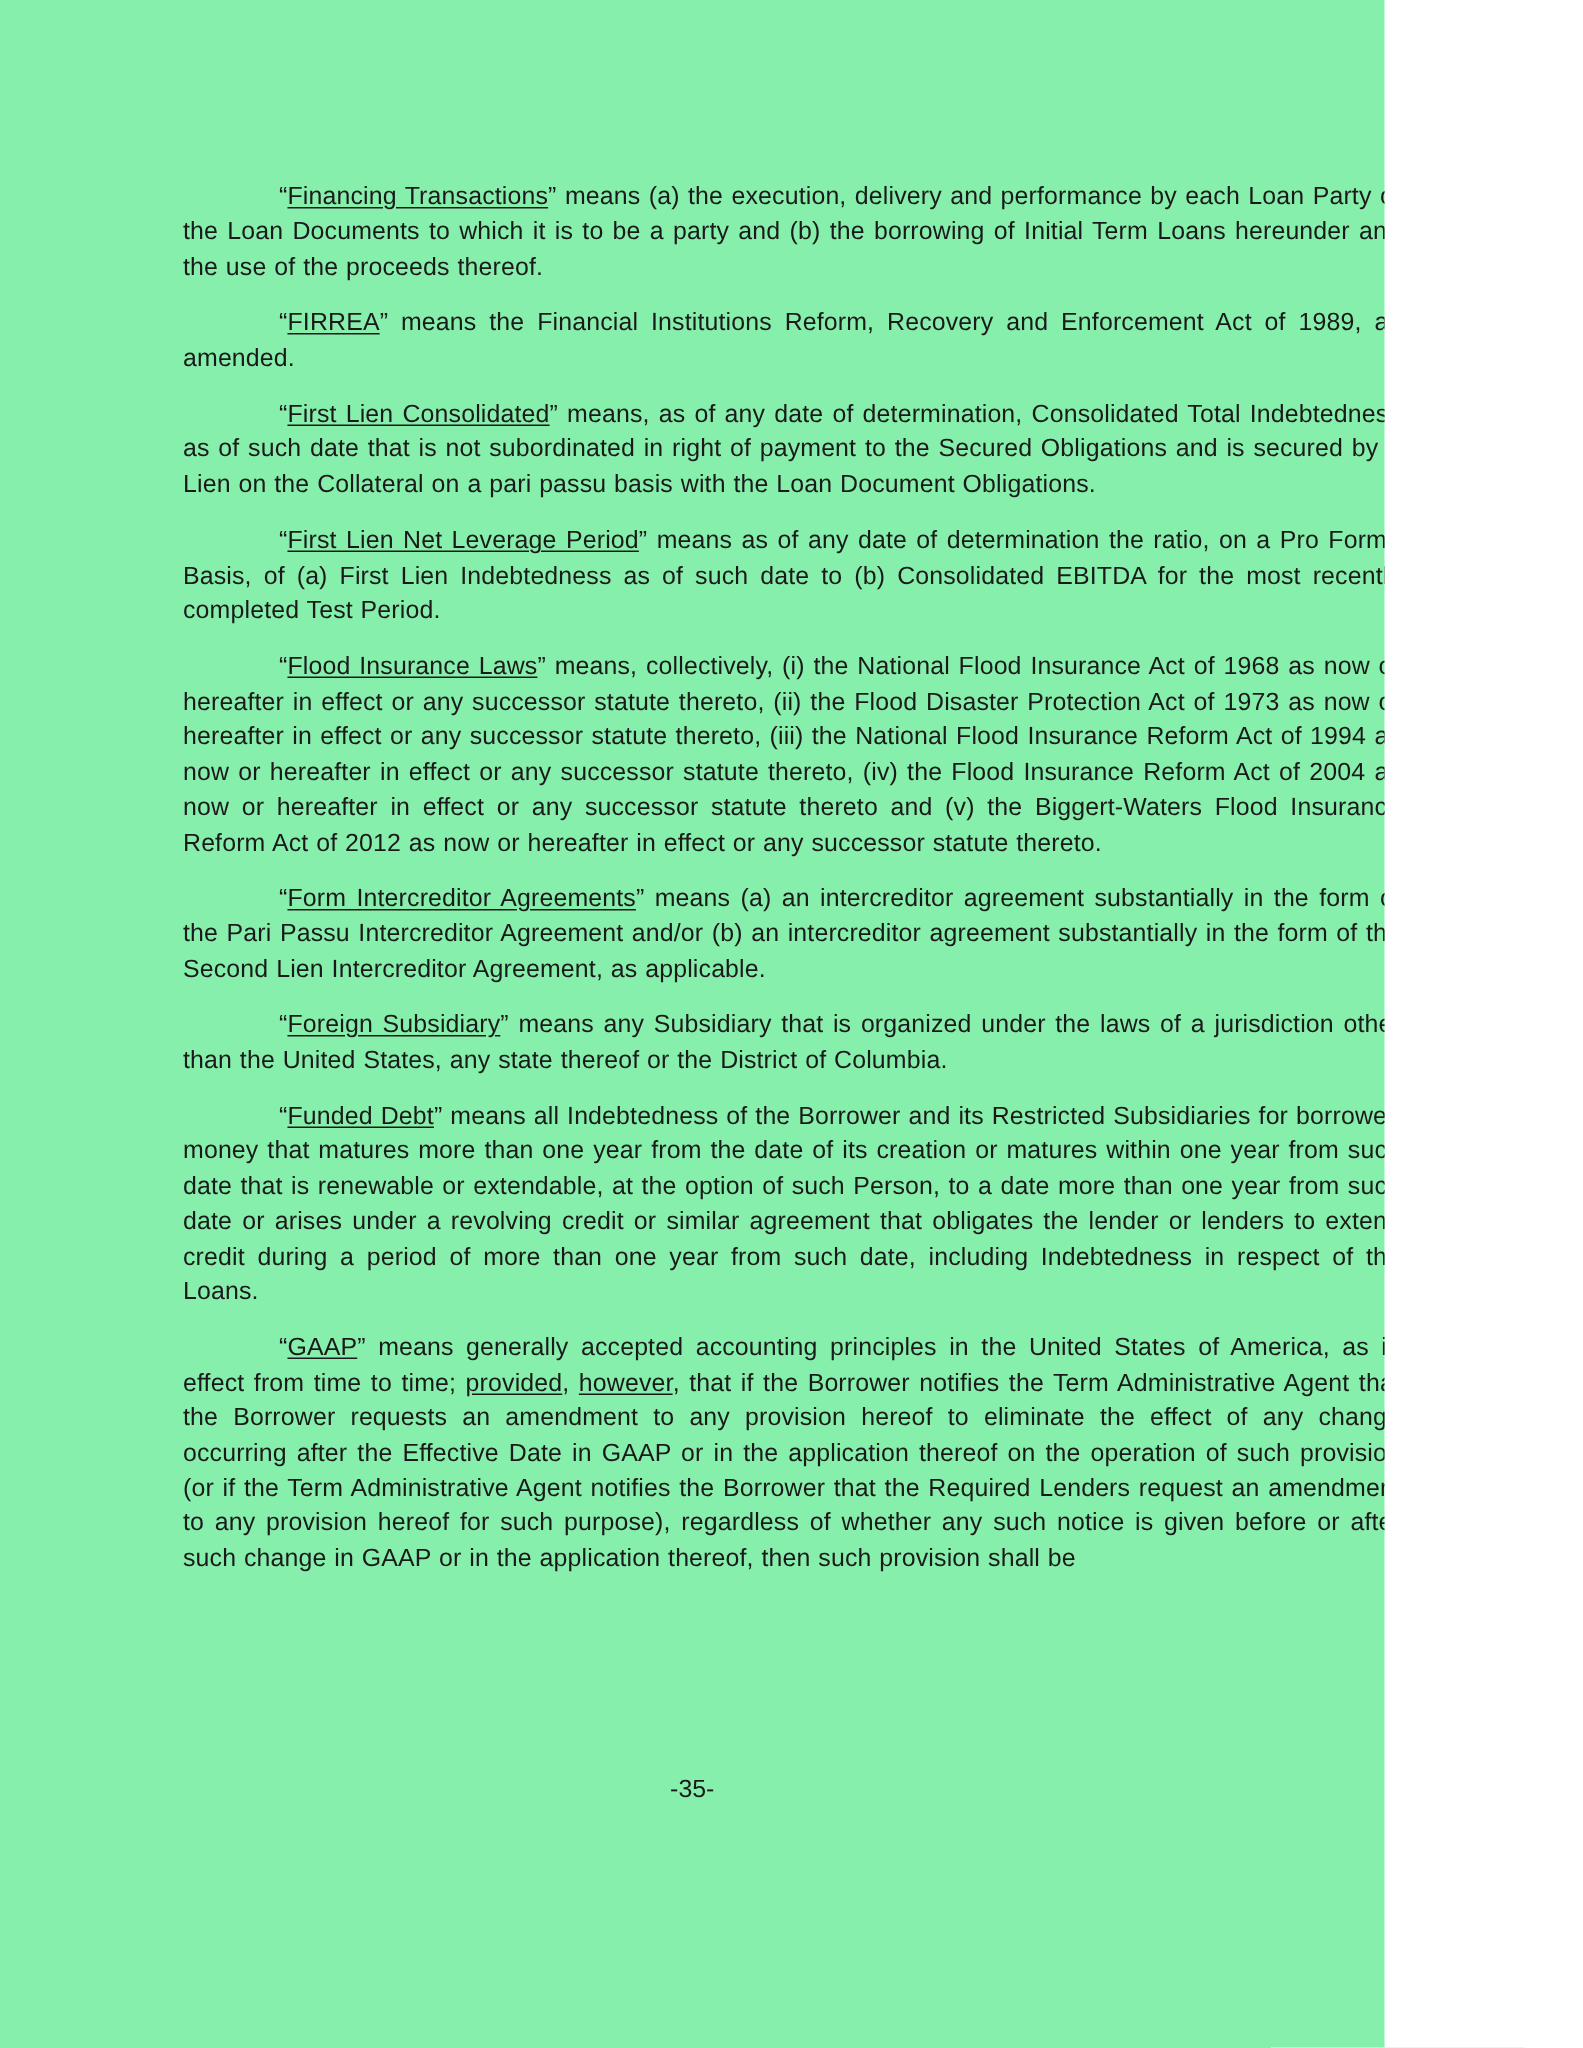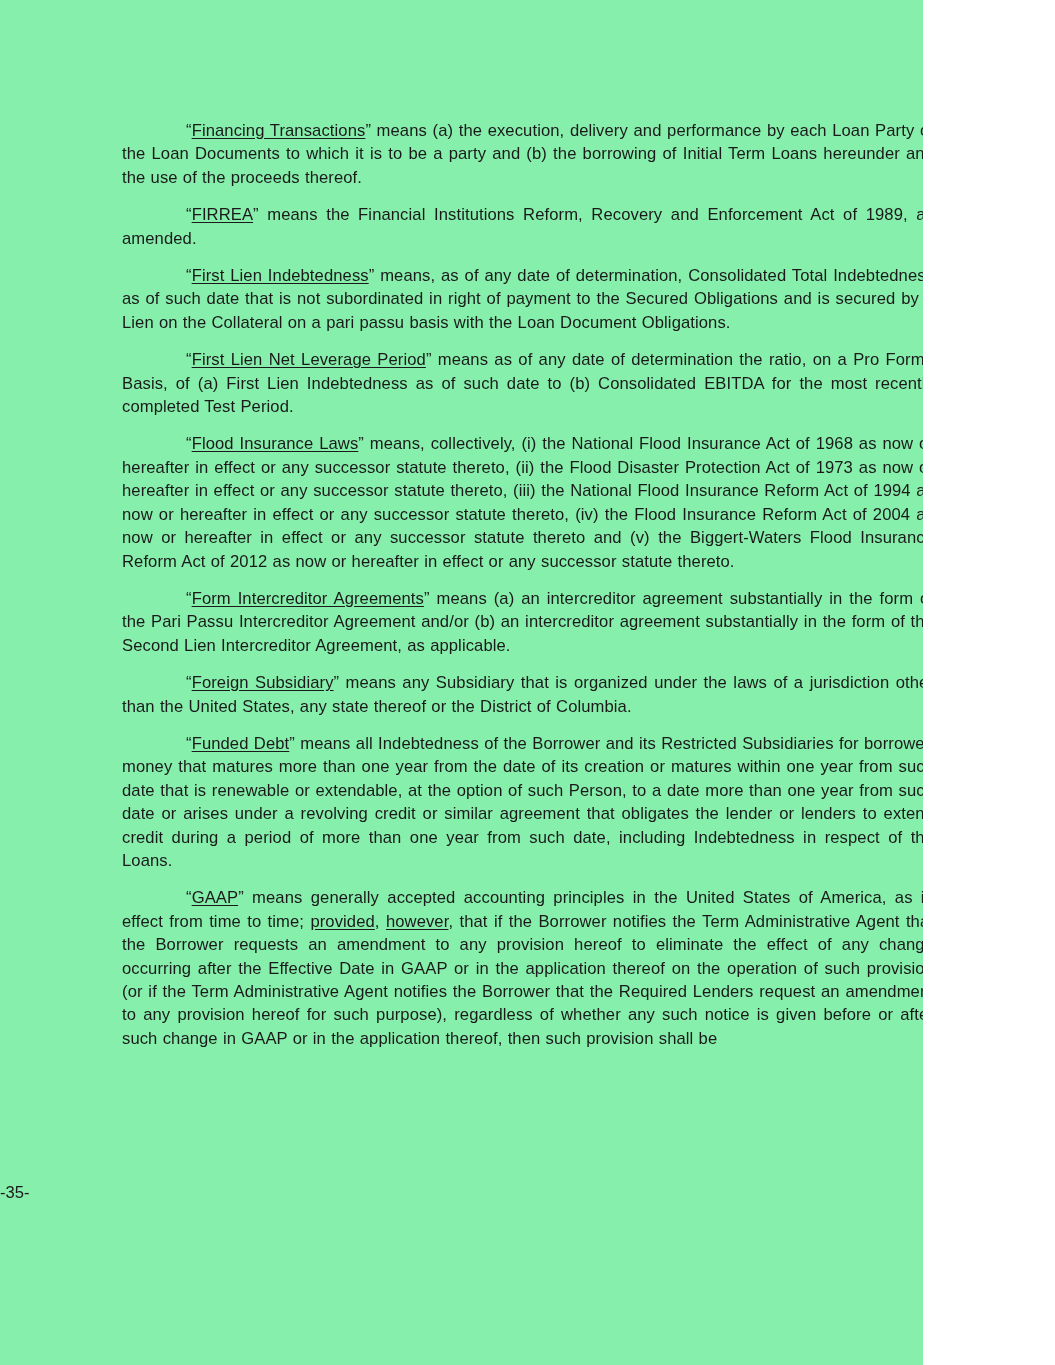--- a/index.html
+++ b/index.html
@@ -33,33 +33,33 @@
   }
   .defined-term {
     text-decoration: underline;
     text-underline-offset: 2px;
   }
   .page-number {
     position: absolute;
     top: 1181px;
     left: 0;
     width: 100%;
-    text-align: left;
+    text-align: center;
     font-size: 16.6px;
     line-height: 23.4px;
   }
 </style>
 </head>
 <body>
 
 <div class="page">
   <div class="doc-body">
       <p class="para"><span>“</span><span class="defined-term">Financing Transactions</span><span>” means (a) the execution, delivery and performance by each Loan Party of the Loan Documents to which it is to be a party and (b) the borrowing of Initial Term Loans hereunder and the use of the proceeds thereof.</span></p>
       <p class="para"><span>“</span><span class="defined-term">FIRREA</span><span>” means the Financial Institutions Reform, Recovery and Enforcement Act of 1989, as amended.</span></p>
-      <p class="para"><span>“</span><span class="defined-term">First Lien Indebtedness</span><span>” means, as of any date of determination, Consolidated Total Indebtedness as of such date that is not subordinated in right of payment to the Secured Obligations and is secured by a Lien on the Collateral on a pari passu basis with the Loan Document Obligations.</span></p>
+      <p class="para"><span>“</span><span class="defined-term">First Lien Consolidated</span><span>” means, as of any date of determination, Consolidated Total Indebtedness as of such date that is not subordinated in right of payment to the Secured Obligations and is secured by a Lien on the Collateral on a pari passu basis with the Loan Document Obligations.</span></p>
       <p class="para"><span>“</span><span class="defined-term">First Lien Net Leverage Period</span><span>” means as of any date of determination the ratio, on a Pro Forma Basis, of (a) First Lien Indebtedness as of such date to (b) Consolidated EBITDA for the most recently completed Test Period.</span></p>
       <p class="para"><span>“</span><span class="defined-term">Flood Insurance Laws</span><span>” means, collectively, (i) the National Flood Insurance Act of 1968 as now or hereafter in effect or any successor statute thereto, (ii) the Flood Disaster Protection Act of 1973 as now or hereafter in effect or any successor statute thereto, (iii) the National Flood Insurance Reform Act of 1994 as now or hereafter in effect or any successor statute thereto, (iv) the Flood Insurance Reform Act of 2004 as now or hereafter in effect or any successor statute thereto and (v) the Biggert-Waters Flood Insurance Reform Act of 2012 as now or hereafter in effect or any successor statute thereto.</span></p>
       <p class="para"><span>“</span><span class="defined-term">Form Intercreditor Agreements</span><span>” means (a) an intercreditor agreement substantially in the form of the Pari Passu Intercreditor Agreement and/or (b) an intercreditor agreement substantially in the form of the Second Lien Intercreditor Agreement, as applicable.</span></p>
       <p class="para"><span>“</span><span class="defined-term">Foreign Subsidiary</span><span>” means any Subsidiary that is organized under the laws of a jurisdiction other than the United States, any state thereof or the District of Columbia.</span></p>
       <p class="para"><span>“</span><span class="defined-term">Funded Debt</span><span>” means all Indebtedness of the Borrower and its Restricted Subsidiaries for borrowed money that matures more than one year from the date of its creation or matures within one year from such date that is renewable or extendable, at the option of such Person, to a date more than one year from such date or arises under a revolving credit or similar agreement that obligates the lender or lenders to extend credit during a period of more than one year from such date, including Indebtedness in respect of the Loans.</span></p>
       <p class="para"><span>“</span><span class="defined-term">GAAP</span><span>” means generally accepted accounting principles in the United States of America, as in effect from time to time; </span><span class="defined-term">provided</span><span>, </span><span class="defined-term">however</span><span>, that if the Borrower notifies the Term Administrative Agent that the Borrower requests an amendment to any provision hereof to eliminate the effect of any change occurring after the Effective Date in GAAP or in the application thereof on the operation of such provision (or if the Term Administrative Agent notifies the Borrower that the Required Lenders request an amendment to any provision hereof for such purpose), regardless of whether any such notice is given before or after such change in GAAP or in the application thereof, then such provision shall be</span></p>
     </div>
   <div class="page-number">-35-</div>
 </div>
 

